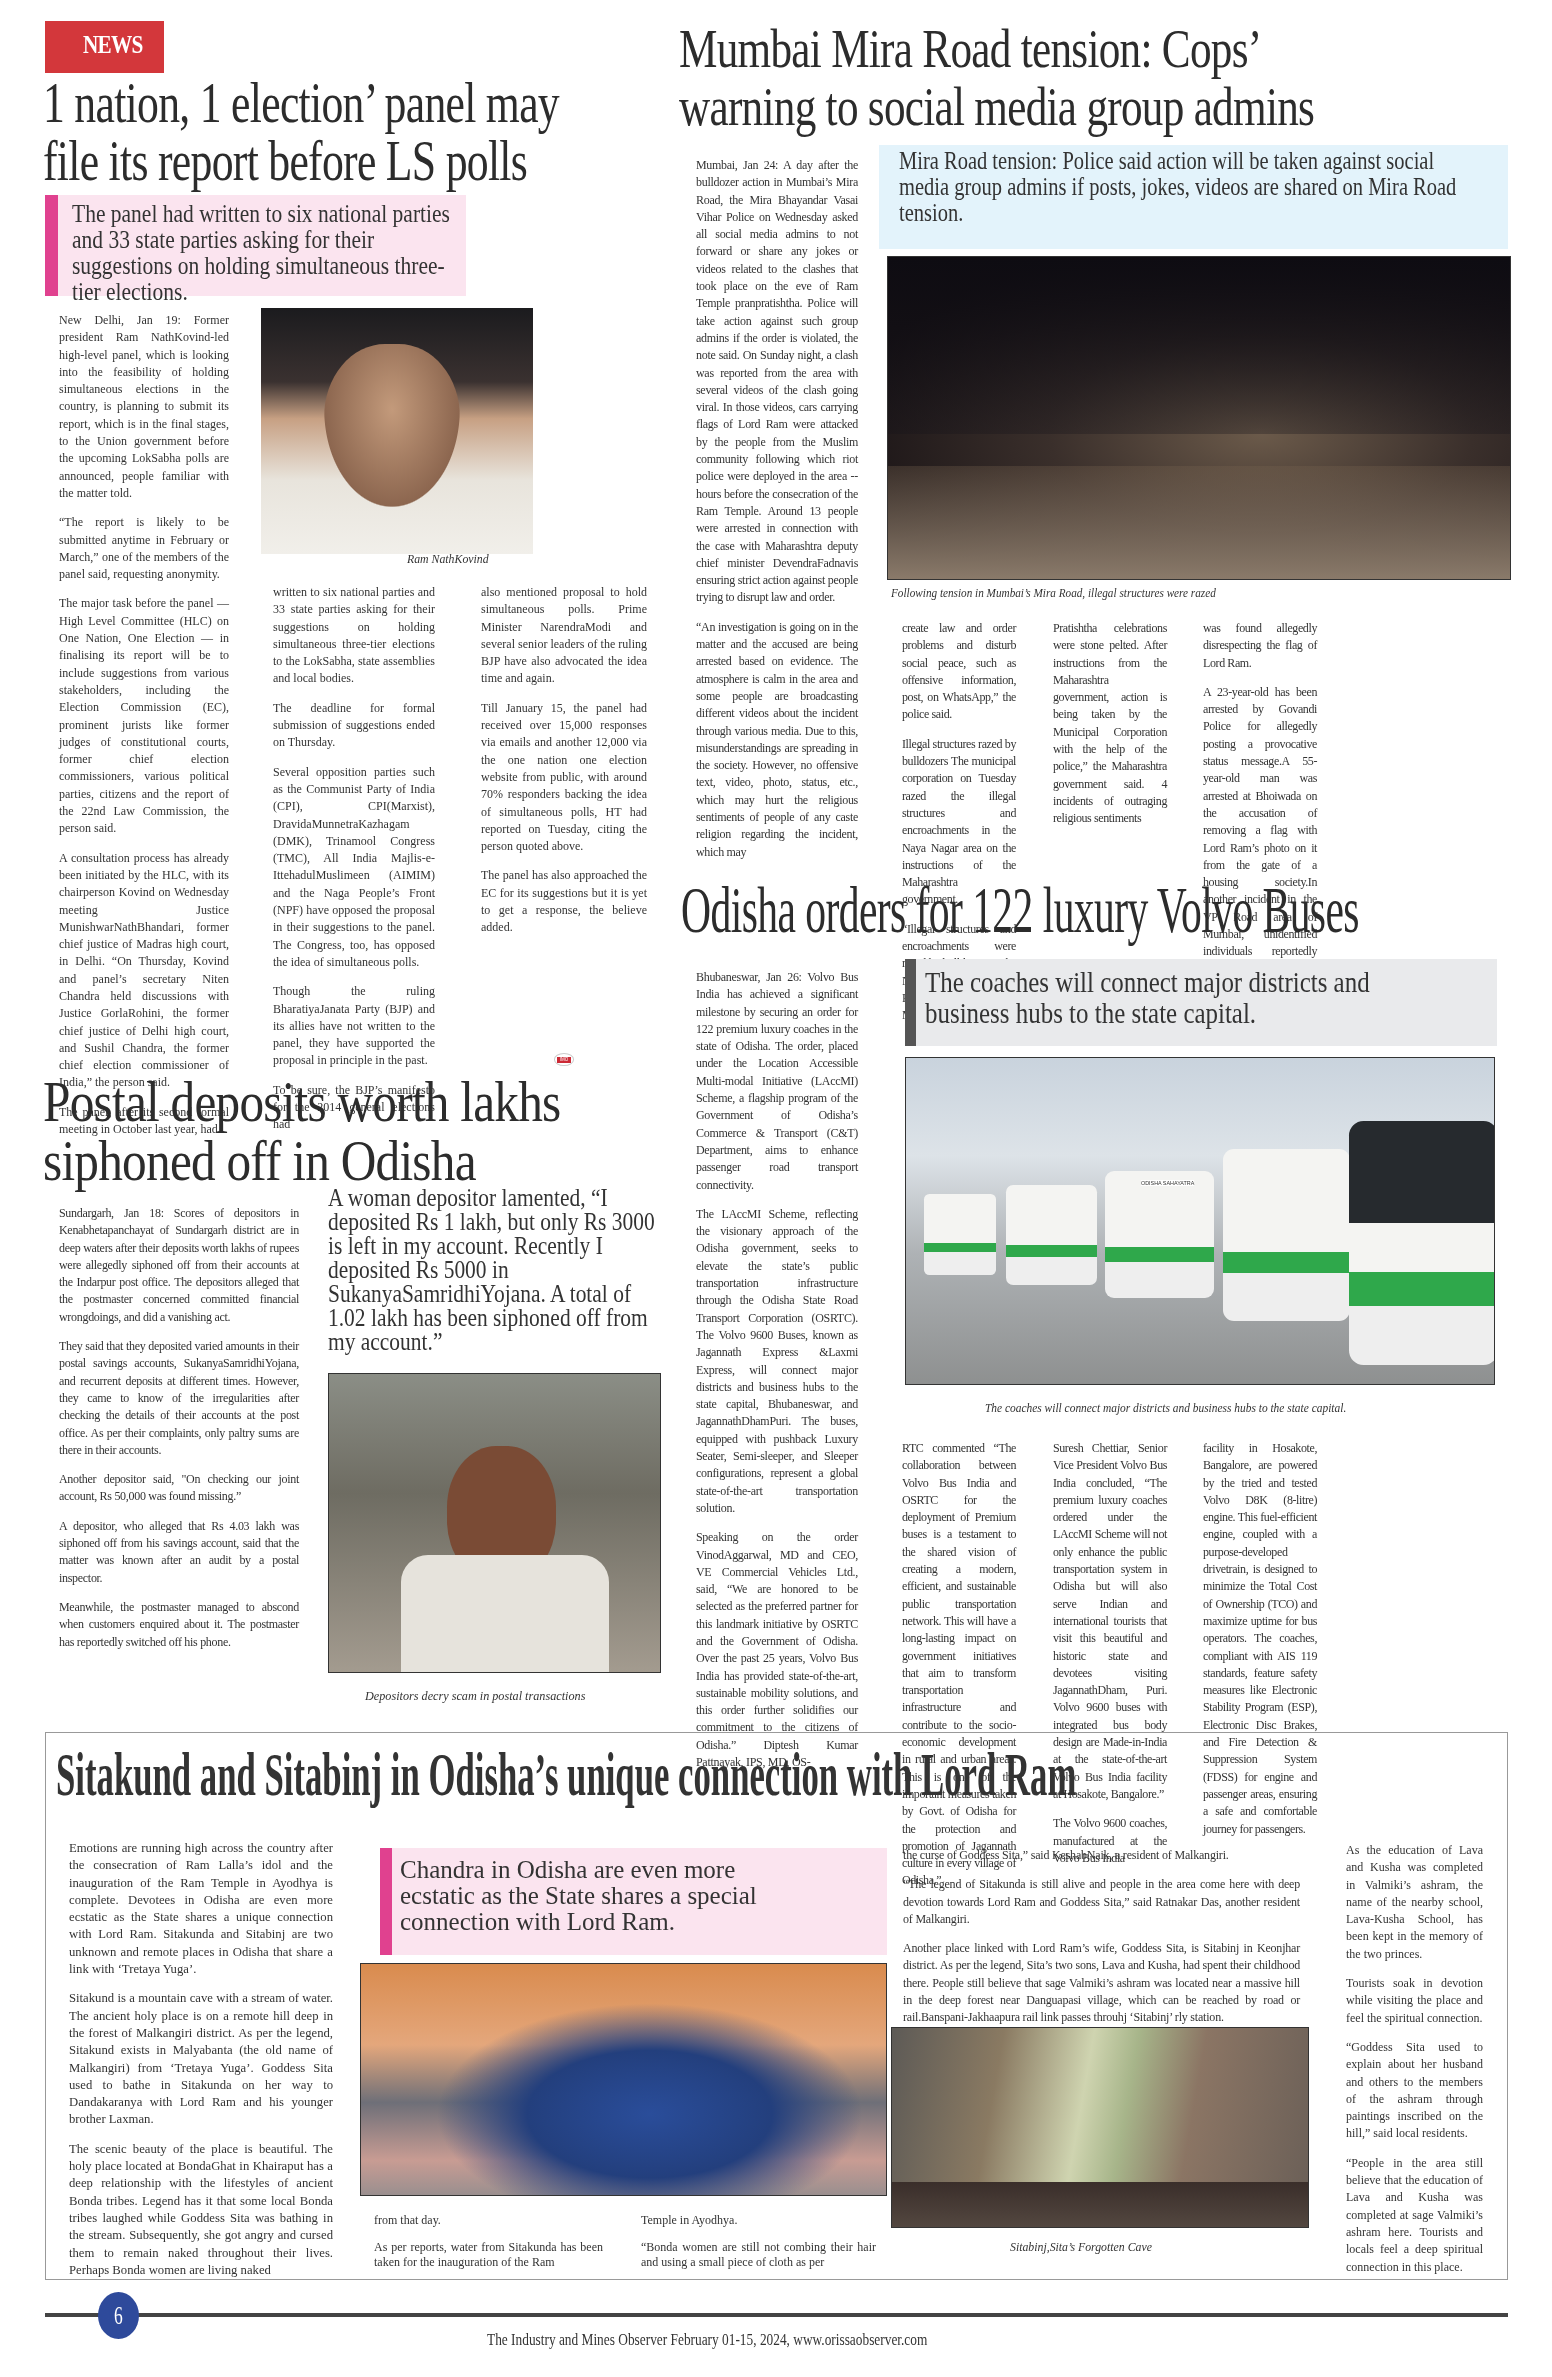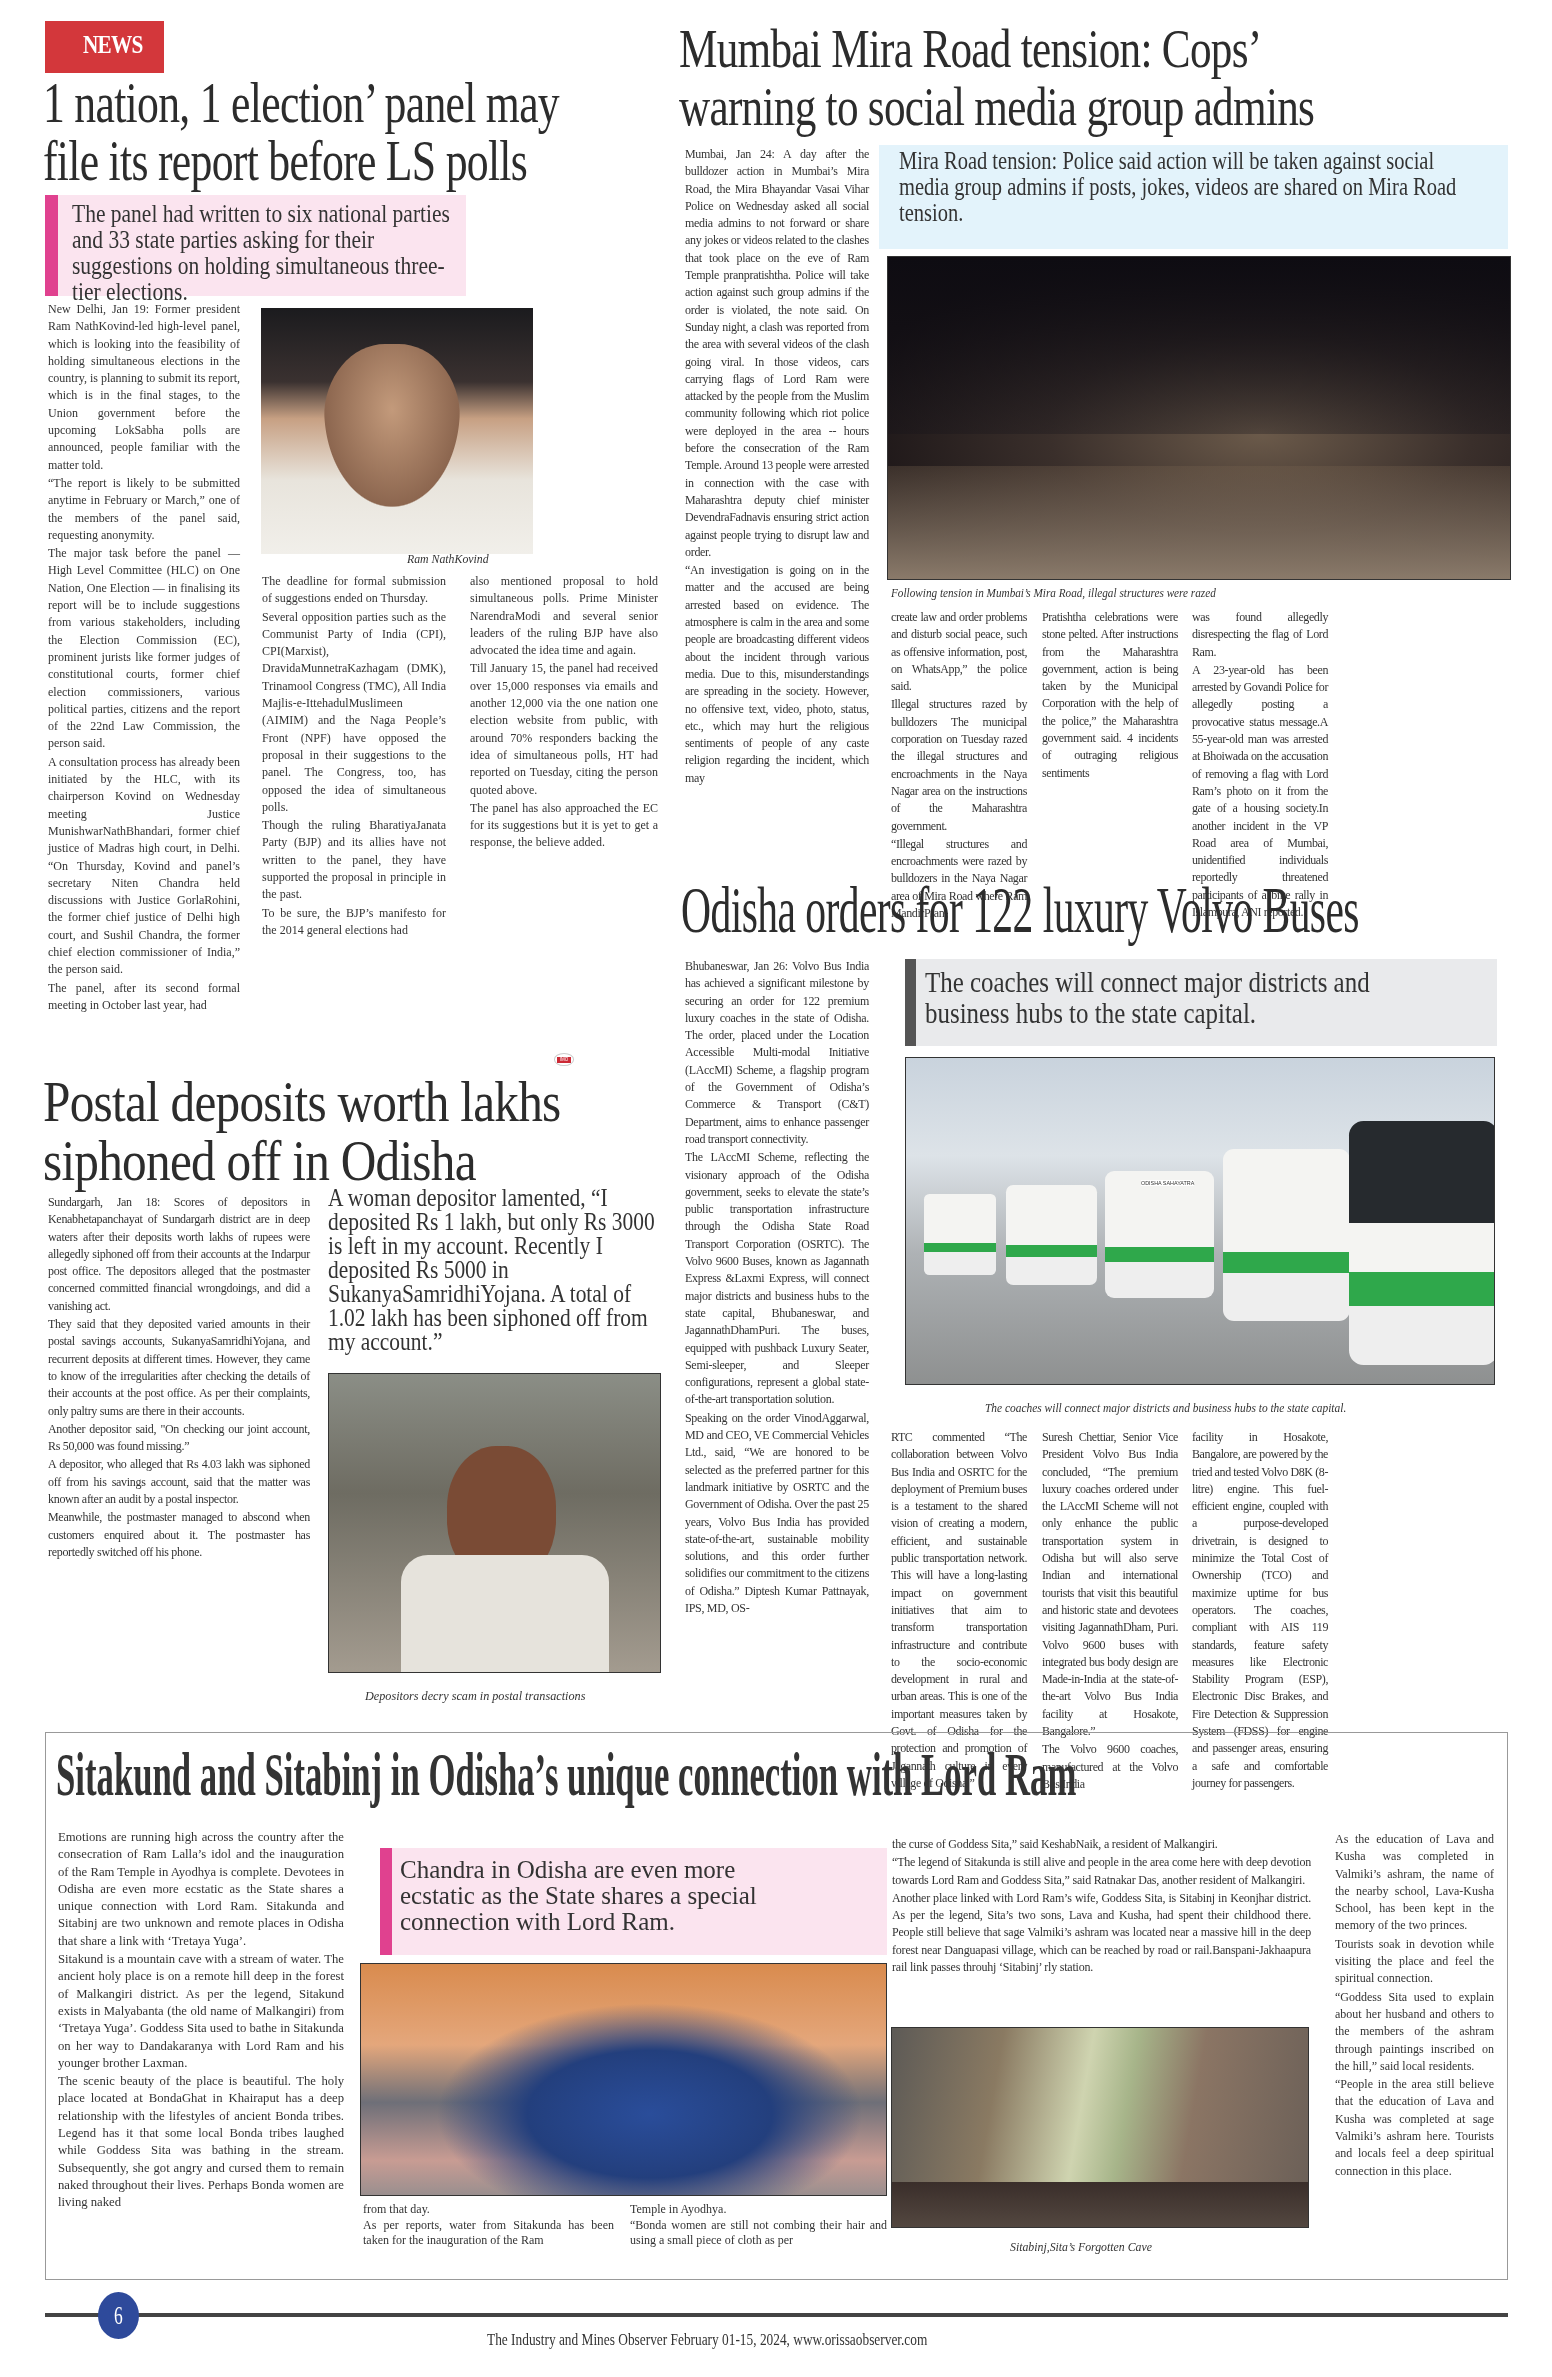--- a/index.html
+++ b/index.html
@@ -1,19 +1,19 @@
 <!DOCTYPE html>
 <html style="font-size:14.5px"><head>
 <meta charset="utf-8">
 <style>
   *{box-sizing:border-box;margin:0;padding:0}
   body{width:1552px;height:2377px;background:#fff;font-family:"Liberation Serif","DejaVu Serif",serif;color:#2b2b2b;position:relative;overflow:hidden}
   .abs{position:absolute}
   .body-text{font-size:13px;line-height:17.4px;text-align:justify;color:#333;hyphens:auto}
-  .body-text p{margin:1px}
+  .body-text p{margin:12px}
   .narrow{font-size:13px;line-height:17.4px;letter-spacing:-0.3px}
   .headline{font-weight:normal;color:#2c2c2c;transform-origin:left top;white-space:nowrap;letter-spacing:-0.9px}
   .pull{font-size:25px;line-height:28px;color:#333}
   .caption{font-style:italic;font-size:12.2px;color:#333}
   .photo{border:1.8px solid #333;overflow:hidden}
   .imo{display:inline-block;width:20px;height:12.7px;border-radius:50%;background:#fff;border:0.9px solid #ccc;position:relative;vertical-align:middle;margin-left:18px}
   .imo span{position:absolute;left:1.8px;top:2.7px;width:14.5px;height:6.3px;background:#cc2a36;color:#fff;font-size:4.5px;line-height:6.3px;text-align:center;font-family:"Liberation Sans",sans-serif}
 </style>
 </head>
 <body>
@@ -34,20 +34,21 @@
   <p>A consultation process has already been initiated by the HLC, with its chairperson Kovind on Wednesday meeting Justice MunishwarNathBhandari, former chief justice of Madras high court, in Delhi. “On Thursday, Kovind and panel’s secretary Niten Chandra held discussions with Justice GorlaRohini, the former chief justice of Delhi high court, and Sushil Chandra, the former chief election commissioner of India,” the person said.</p>
   <p>The panel, after its second formal meeting in October last year, had</p>
 </div>
 
 <div class="abs photo" style="left:261px;top:308px;width:272px;height:246px;border:none;background:linear-gradient(180deg,#1b1b1e 0%,#3a3130 30%,#c7a083 45%,#e8e4dc 70%,#f1efea 100%)">
   <div style="position:absolute;left:63px;top:36px;width:136px;height:163px;border-radius:45%;background:radial-gradient(ellipse at 50% 40%,#c39a7b,#8c664f 70%,transparent 71%)"></div>
 </div>
 <div class="abs caption" style="left:407px;top:552px;font-size:11.8px">Ram NathKovind</div>
 
 <div class="abs body-text" style="left:261px;top:572px;width:186px;font-size:12px;line-height:17.3px">
+  <p>written to six national parties and 33 state parties asking for their suggestions on holding simultaneous three-tier elections to the LokSabha, state assemblies and local bodies.</p>
   <p>The deadline for formal submission of suggestions ended on Thursday.</p>
   <p>Several opposition parties such as the Communist Party of India (CPI), CPI(Marxist), DravidaMunnetraKazhagam (DMK), Trinamool Congress (TMC), All India Majlis-e-IttehadulMuslimeen (AIMIM) and the Naga People’s Front (NPF) have opposed the proposal in their suggestions to the panel. The Congress, too, has opposed the idea of simultaneous polls.</p>
   <p>Though the ruling BharatiyaJanata Party (BJP) and its allies have not written to the panel, they have supported the proposal in principle in the past.</p>
   <p>To be sure, the BJP’s manifesto for the 2014 general elections had</p>
 </div>
 <div class="abs body-text" style="left:469px;top:572px;width:190px;font-size:12px;line-height:17.3px">
   <p>also mentioned proposal to hold simultaneous polls. Prime Minister NarendraModi and several senior leaders of the ruling BJP have also advocated the idea time and again.</p>
   <p>Till January 15, the panel had received over 15,000 responses via emails and another 12,000 via the one nation one election website from public, with around 70% responders backing the idea of simultaneous polls, HT had reported on Tuesday, citing the person quoted above.</p>
   <p>The panel has also approached the EC for its suggestions but it is yet to get a response, the believe added.</p>
 </div>

